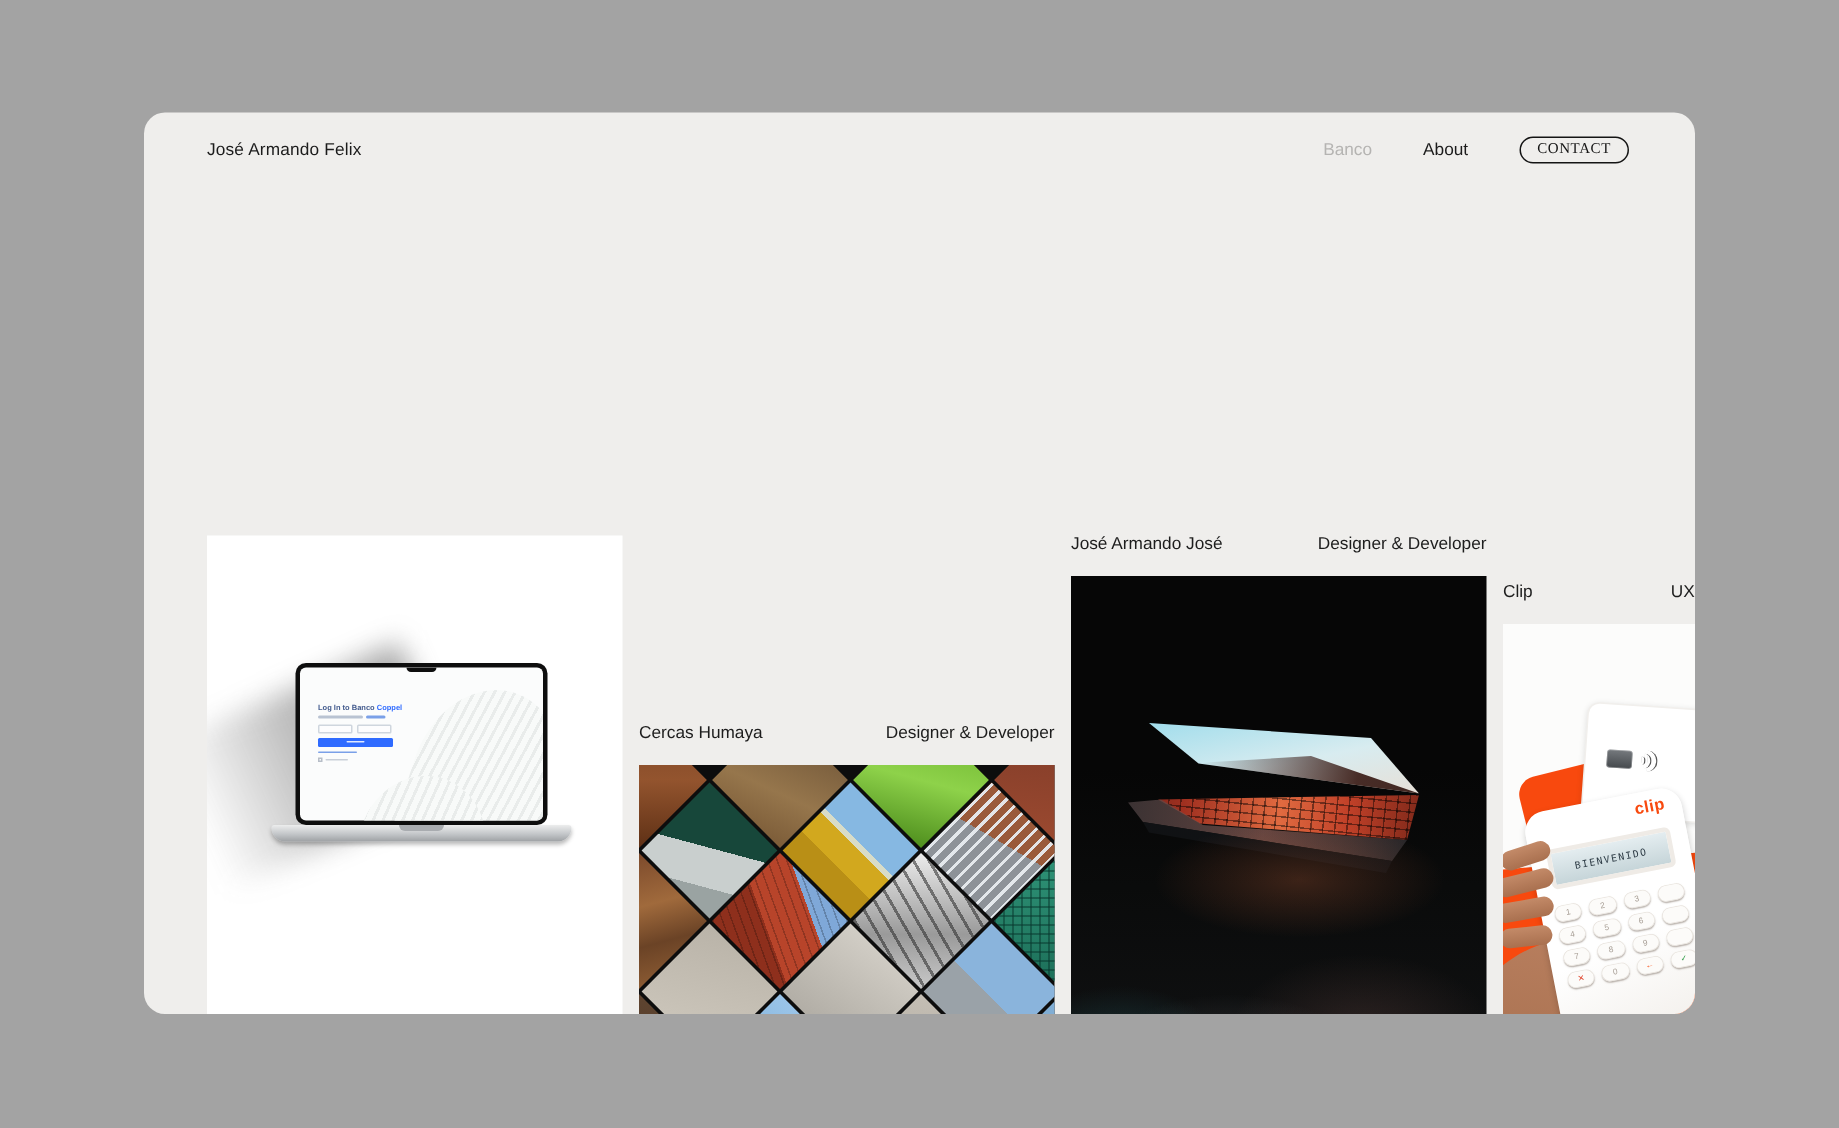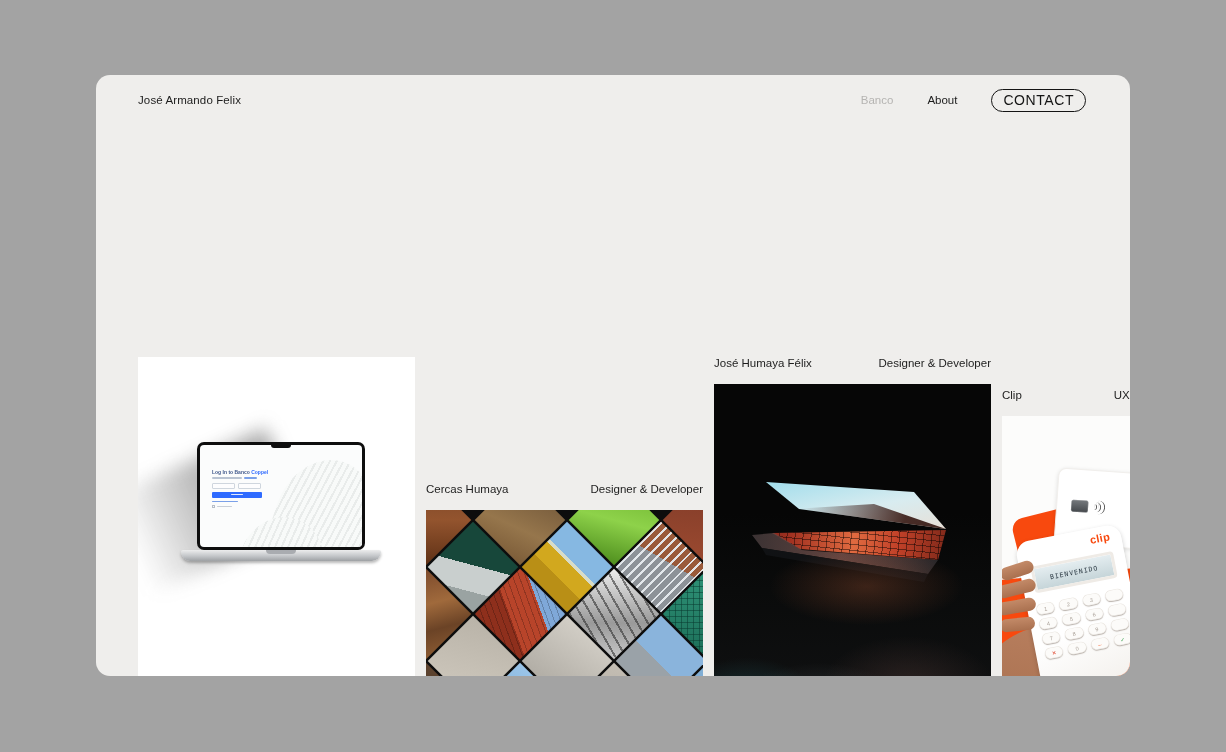--- a/index.html
+++ b/index.html
@@ -12,22 +12,22 @@
   .page { position:absolute; left:96px; top:75px; width:1034px; height:601px;
           background:#efeeec; border-radius:14px; overflow:hidden; }
 
   
   .hdr { position:absolute; left:42px; right:44px; top:15px; height:20px;
          display:flex; justify-content:space-between; align-items:center; }
   .brand { font-size:11.5px; color:#1c1c1c; letter-spacing:.01em; cursor:pointer; }
   .nav { display:flex; align-items:center; gap:34px; }
   .nav-link { font-size:11.5px; color:#1c1c1c; cursor:pointer; text-decoration:none; }
   .nav-link.muted { color:#b5b4b2; }
-  .contact-pill { font-size:14px; color:#141414; border:1.5px solid #141414;
-                  border-radius:99px; padding:2px 11px 3px; letter-spacing:.04em; cursor:pointer; }
+  .contact-pill { font-size:10px; color:#141414; border:1.5px solid #141414;
+                  border-radius:99px; padding:2px 11px 3px; letter-spacing:.04em; cursor:pointer;font-family:Liberation Serif, serif; }
 
   
   .grid { position:absolute; left:42px; top:282px; display:flex; gap:11px; align-items:flex-start; }
   .col { width:277px; flex:0 0 277px; cursor:pointer; }
   .col:nth-child(2) { margin-top:126px; }
   .col:nth-child(4) { margin-top:32px; }
   .card-head { display:flex; justify-content:space-between; align-items:baseline;
                font-size:11.5px; color:#1d1d1d; margin-bottom:13px; height:14px; }
   .col:nth-child(4) .role { margin-right:100px; white-space:nowrap; }
   .card-img { position:relative; width:277px; height:460px; overflow:hidden; }
@@ -230,21 +230,21 @@
           <div class="dm t-dbrown" style="left:-32px;top:166px"></div>
           <div class="dm t-sky1" style="left:62px;top:166px"></div>
           <div class="dm t-conc2" style="left:156px;top:166px"></div>
           <div class="dm t-sky2" style="left:250px;top:166px"></div>
 
         </div>
       </section>
 
       <section class="col">
         <div class="card-head">
-          <span class="title">José Humaya Félix</span>
+          <span class="title">José Armando José</span>
           <span class="role">Designer &amp; Developer</span>
         </div>
         <div class="card-img img-dark">
           <div class="mb-layer mb-screen"></div>
           <div class="mb-layer mb-ridge"></div>
           <div class="mb-layer mb-kb"></div>
           <div class="mb-layer mb-deck"></div>
           <div class="mb-layer mb-front"></div>
           <div class="mb-layer mb-glow"></div>
         </div>

